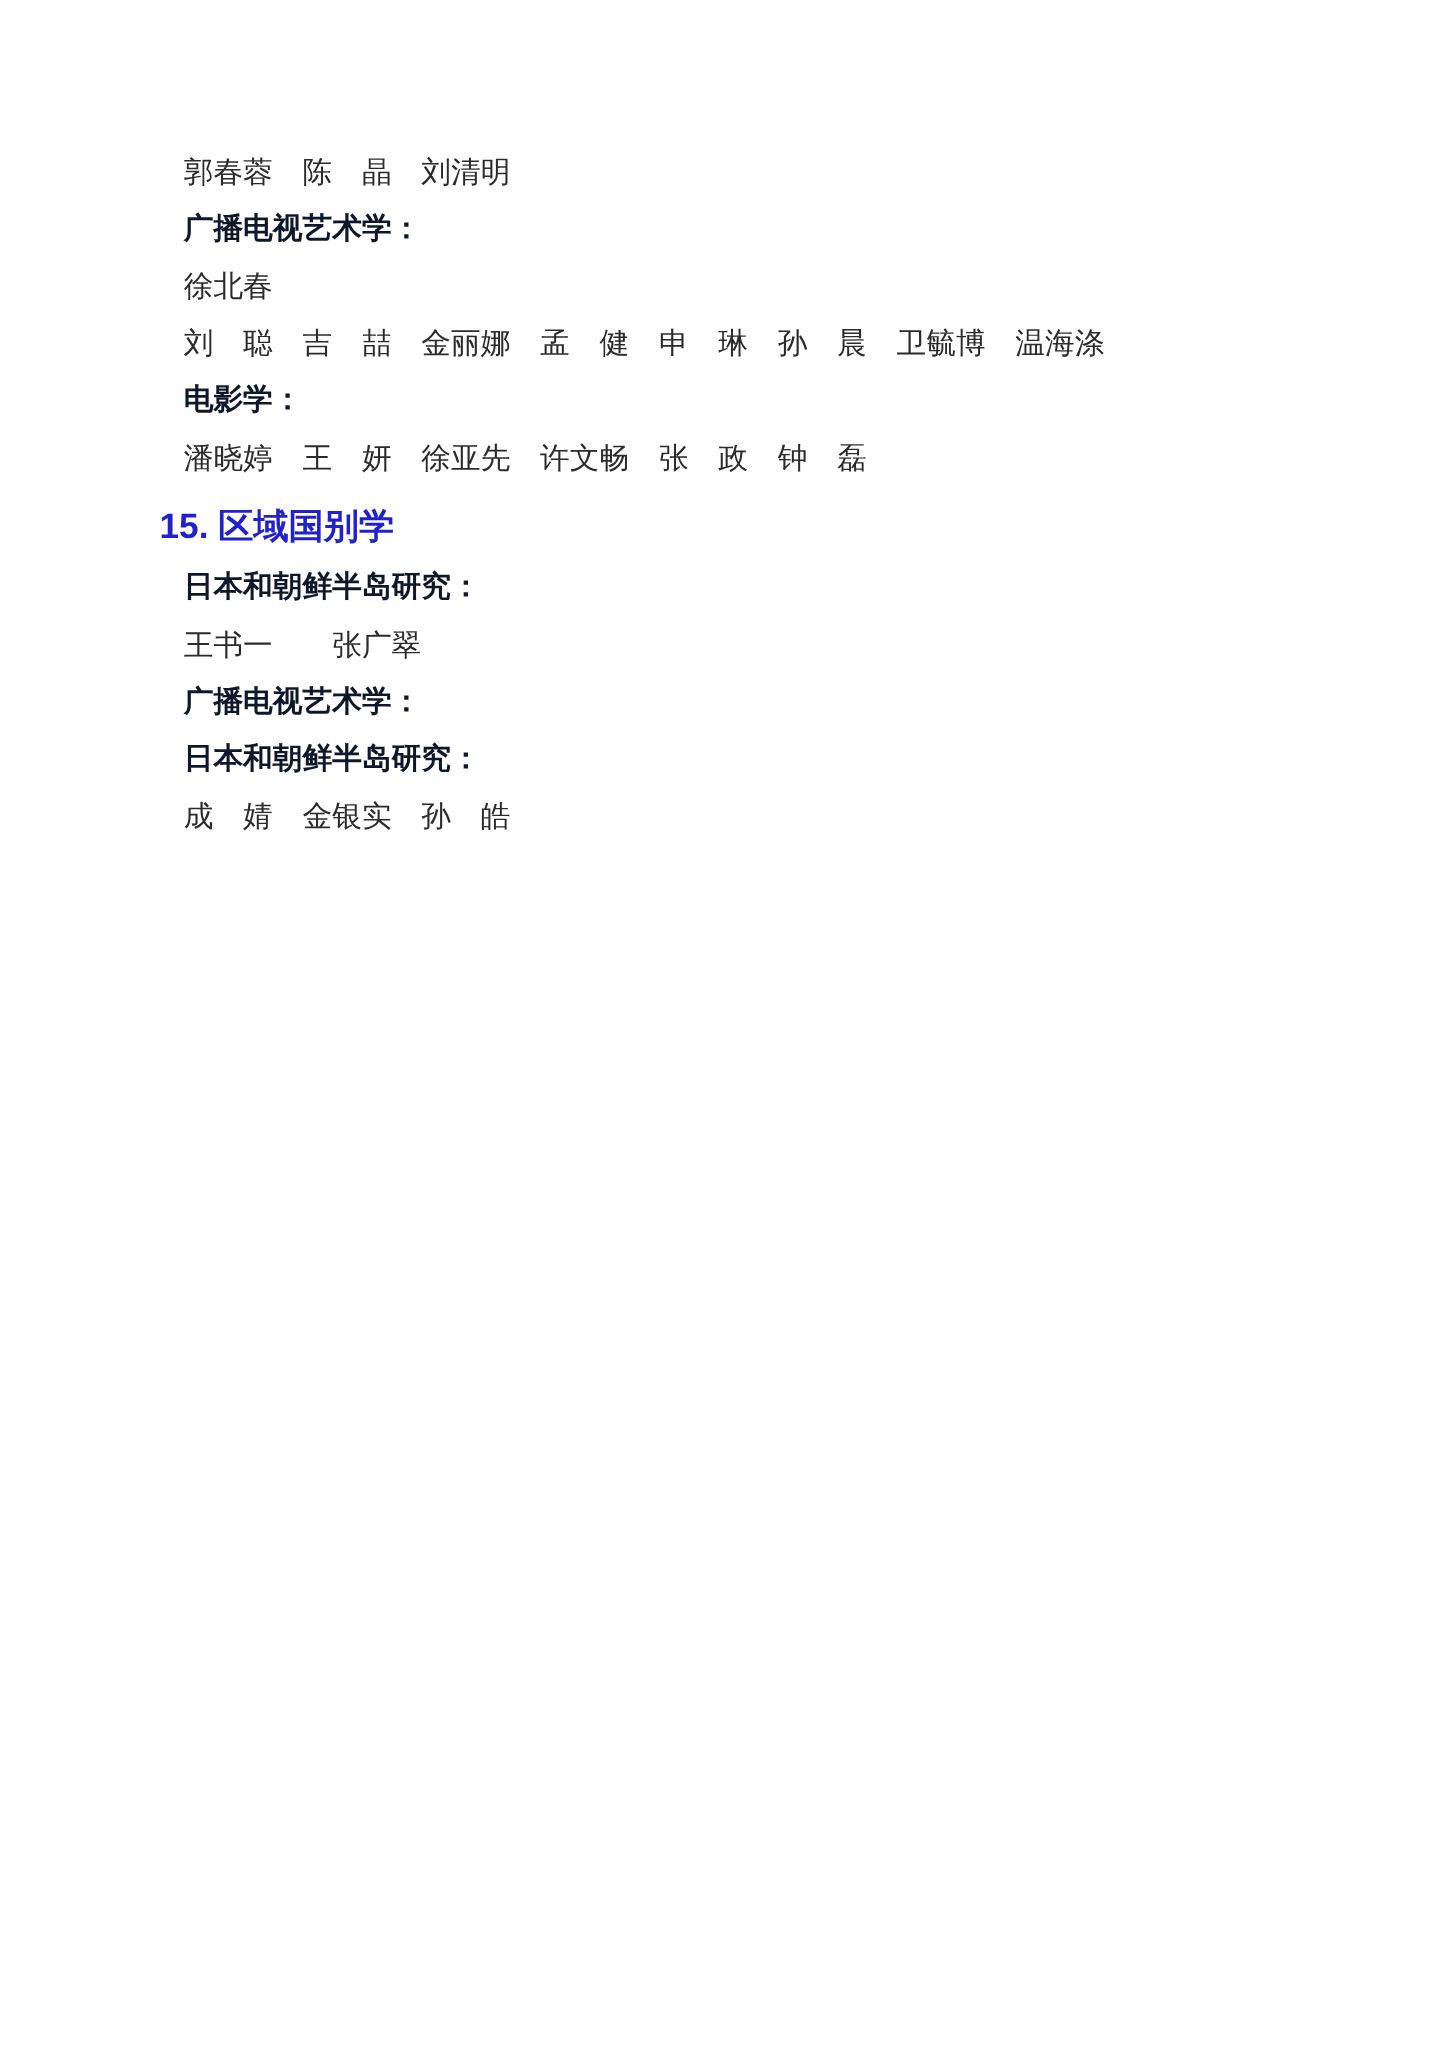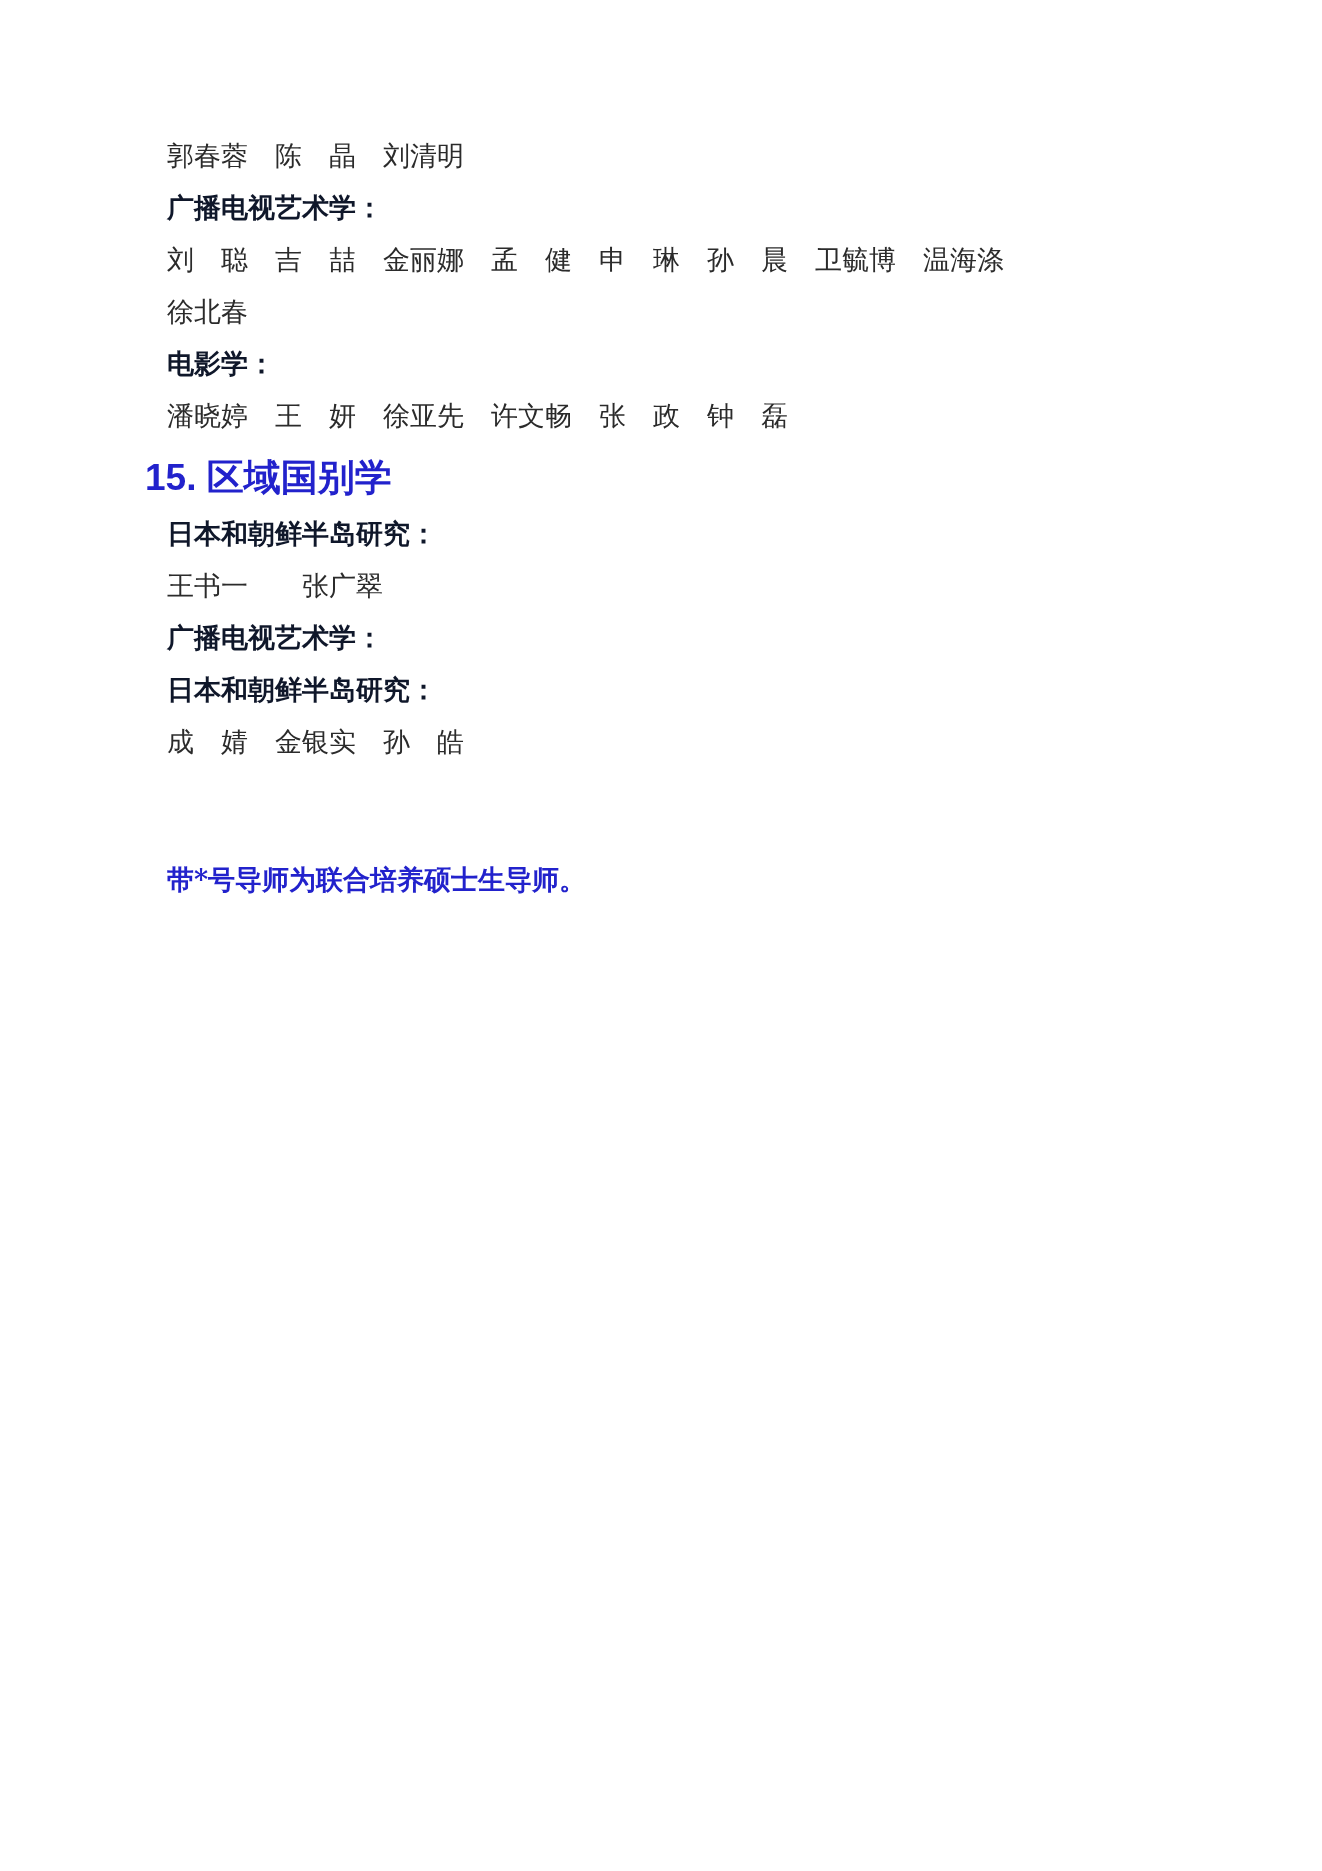--- a/index.html
+++ b/index.html
@@ -45,21 +45,21 @@
     line-height: 52px;
     color: #0f172a;
     white-space: pre;
     margin: 0;
     padding-left: 22px;
   }
 
   
   .section-heading {
     font-family: "Liberation Sans", "DejaVu Sans", sans-serif;
-    font-size: 37px;
+    font-size: 32px;
     line-height: 56px;
     color: #2222cc;
     margin: 8px 0 2px 0;
     white-space: pre;
     padding-left: 0;
   }
   .section-heading .num {
     font-family: "Liberation Sans", "DejaVu Sans", sans-serif;
   }
 
@@ -81,39 +81,38 @@
 </head>
 <body>
 
 <div class="page">
   <div class="doc-body">
 
     <p class="names">郭春蓉　陈　晶　刘清明</p>
 
     <p class="subhead">广播电视艺术学：</p>
 
+    <p class="names">徐北春</p>
+
     <p class="names">刘　聪　吉　喆　金丽娜　孟　健　申　琳　孙　晨　卫毓博　温海涤</p>
-
-    <p class="names">徐北春</p>
 
     <p class="subhead">电影学：</p>
 
     <p class="names">潘晓婷　王　妍　徐亚先　许文畅　张　政　钟　磊</p>
 
     <h2 class="section-heading"><span class="num">15.</span> <span>区域国别学</span></h2>
 
     <p class="subhead">日本和朝鲜半岛研究：</p>
 
     <p class="names">王书一　　张广翠</p>
 
     <p class="subhead">广播电视艺术学：</p>
 
 
     <p class="subhead">日本和朝鲜半岛研究：</p>
 
     <p class="names">成　婧　金银实　孙　皓</p>
 
     <div class="spacer"></div>
 
-    <p class="footnote">带*号导师为联合培养硕士生导师。</p>
 
   </div>
 </div>
 
 </body></html>

